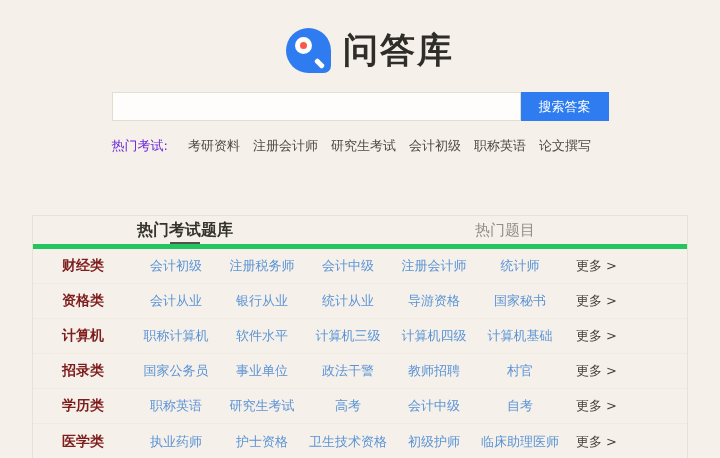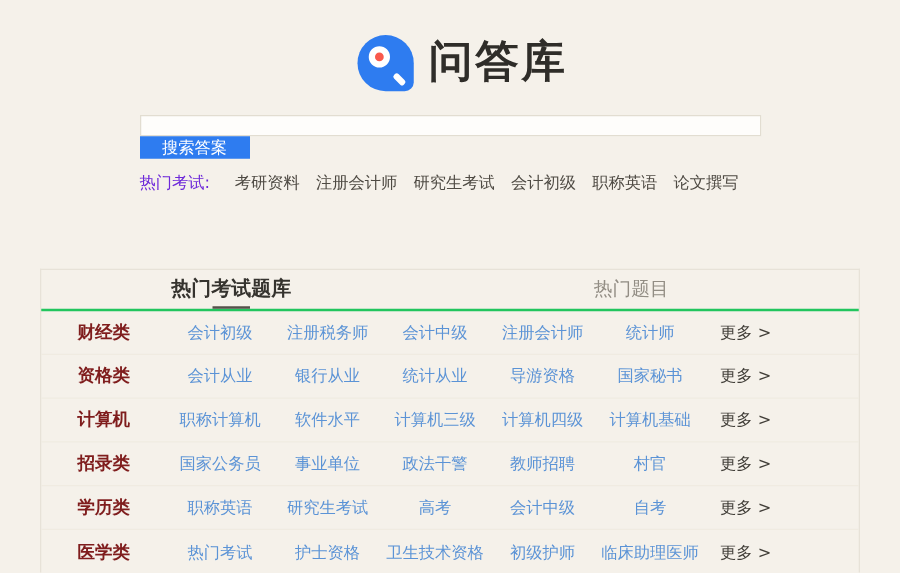--- a/index.html
+++ b/index.html
@@ -40,21 +40,21 @@
   }
   .logo-text {
     font-size: 35px; font-weight: bold; color: #2f2d29;
     margin-left: 12px; letter-spacing: 2px;
     line-height: 1;
   }
 
   
   .search-row {
     width: 497px; margin: 18px auto 0;
-    display: flex; height: 29px; flex-direction: column;
+    display: flex; height: 29px;
   }
   .search-input {
     flex: 1;
     border: 1px solid #e2ddd1;
     background: #fefdfb;
     outline: none;
     padding: 0 8px;
     font-size: 13px;
     color: #3c3a34;
   }
@@ -87,21 +87,21 @@
   .qtable {
     position: absolute;
     left: 32px; top: 215px;
     width: 656px; height: 243px;
     border: 1px solid #e7e2d8;
     border-bottom: none;
   }
   .thead {
     display: flex; align-items: center;
     height: 33px;
-    border-bottom: 2px solid #22c55e;
+    border-bottom: 5px solid #22c55e;
   }
   .tab {
     position: relative;
     height: 100%;
     display: flex; align-items: center;
     cursor: pointer;
   }
   .tab-active {
     margin-left: 104px;
     font-size: 16px; font-weight: bold; color: #35332e;
@@ -231,20 +231,20 @@
     <a class="lnk">职称英语</a>
     <a class="lnk">研究生考试</a>
     <a class="lnk">高考</a>
     <a class="lnk">会计中级</a>
     <a class="lnk">自考</a>
     <a class="more">更多 &gt;</a>
   </div>
 
   <div class="trow">
     <div class="cat">医学类</div>
-    <a class="lnk">热门考试</a>
+    <a class="lnk">执业药师</a>
     <a class="lnk">护士资格</a>
     <a class="lnk">卫生技术资格</a>
     <a class="lnk">初级护师</a>
     <a class="lnk">临床助理医师</a>
     <a class="more">更多 &gt;</a>
   </div>
 </div>
 
 </body></html>

